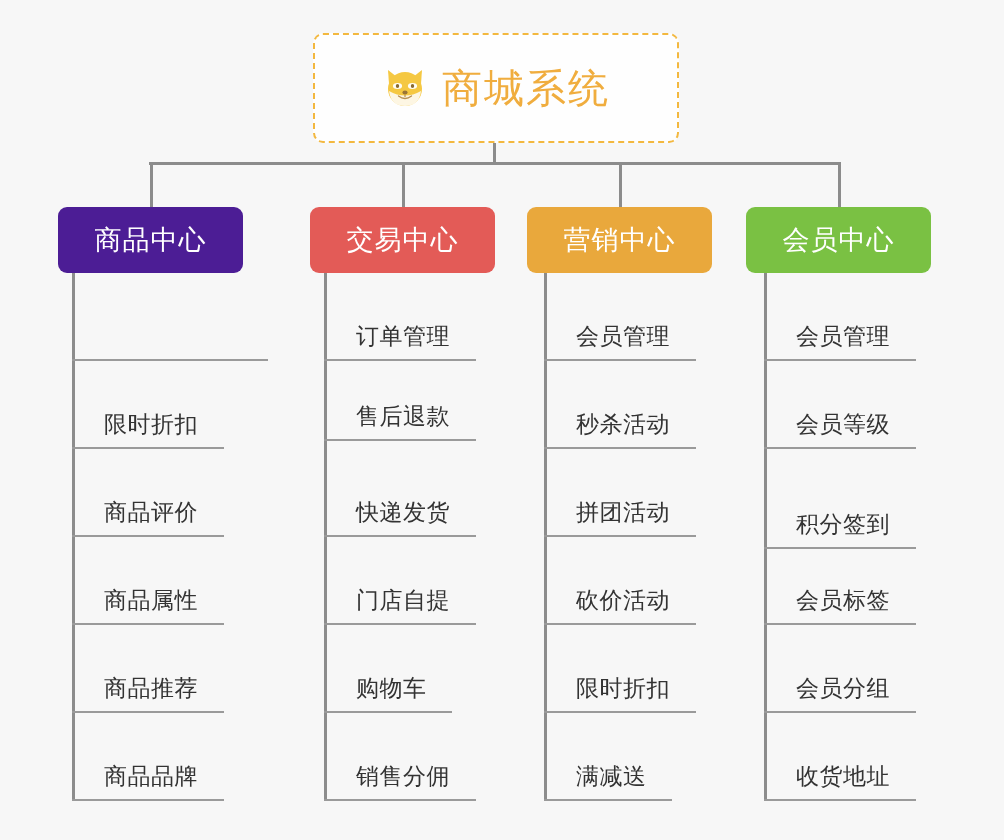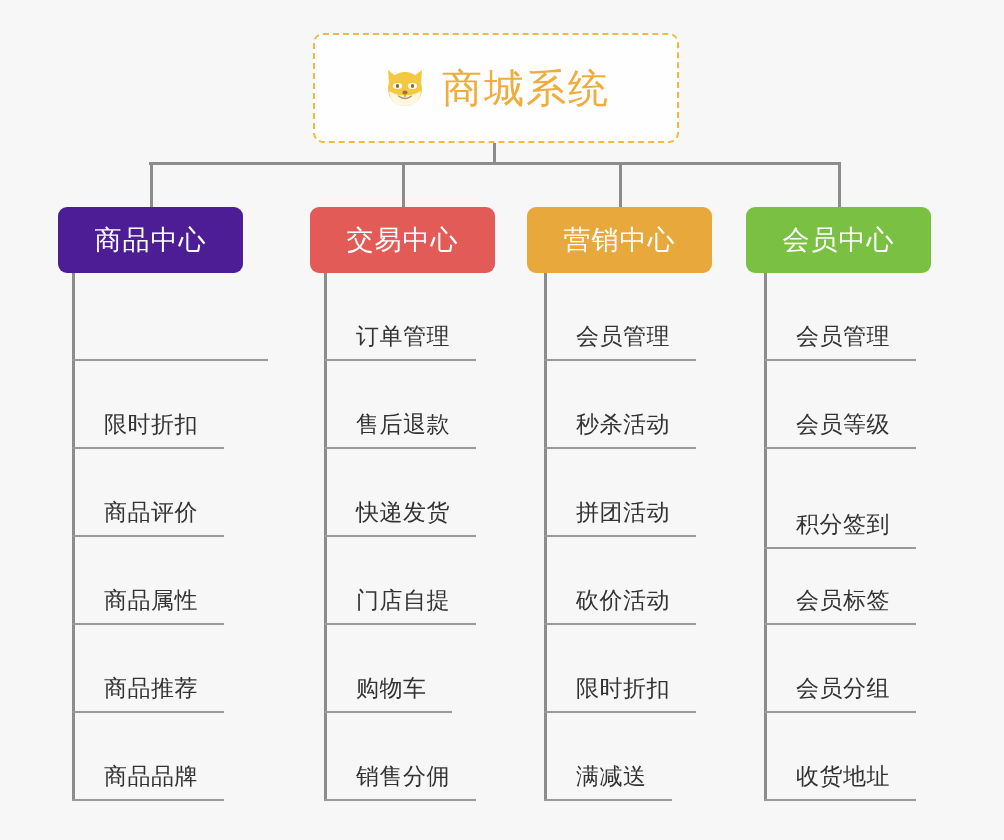--- a/index.html
+++ b/index.html
@@ -185,21 +185,21 @@
       <div class="conn conn-v-branch" style="left: 402px;"></div>
       <div class="branch-header" style="left: 310px; width: 185px; background: rgb(227, 91, 87);">
         <span>交易中心</span>
       </div>
       <div class="branch-col" style="left: 324px; top: 273px; height: 528px;">
         <div class="spine" style="height: 528px;"></div>
         <div class="leaf" style="top: 0px; width: 192px;">
           <span class="leaf-label">订单管理</span>
           <div class="leaf-underline" style="width: 152px;"></div>
         </div>
-        <div class="leaf" style="top: 88px; width: 192px;">
+        <div class="leaf" style="top: 80px; width: 192px;">
           <span class="leaf-label">售后退款</span>
           <div class="leaf-underline" style="width: 152px;"></div>
         </div>
         <div class="leaf" style="top: 176px; width: 192px; padding-left: 20px;">
           <span class="leaf-label">快递发货</span>
           <div class="leaf-underline" style="width: 152px;"></div>
         </div>
         <div class="leaf" style="top: 264px; width: 192px;">
           <span class="leaf-label">门店自提</span>
           <div class="leaf-underline" style="width: 152px;"></div>

